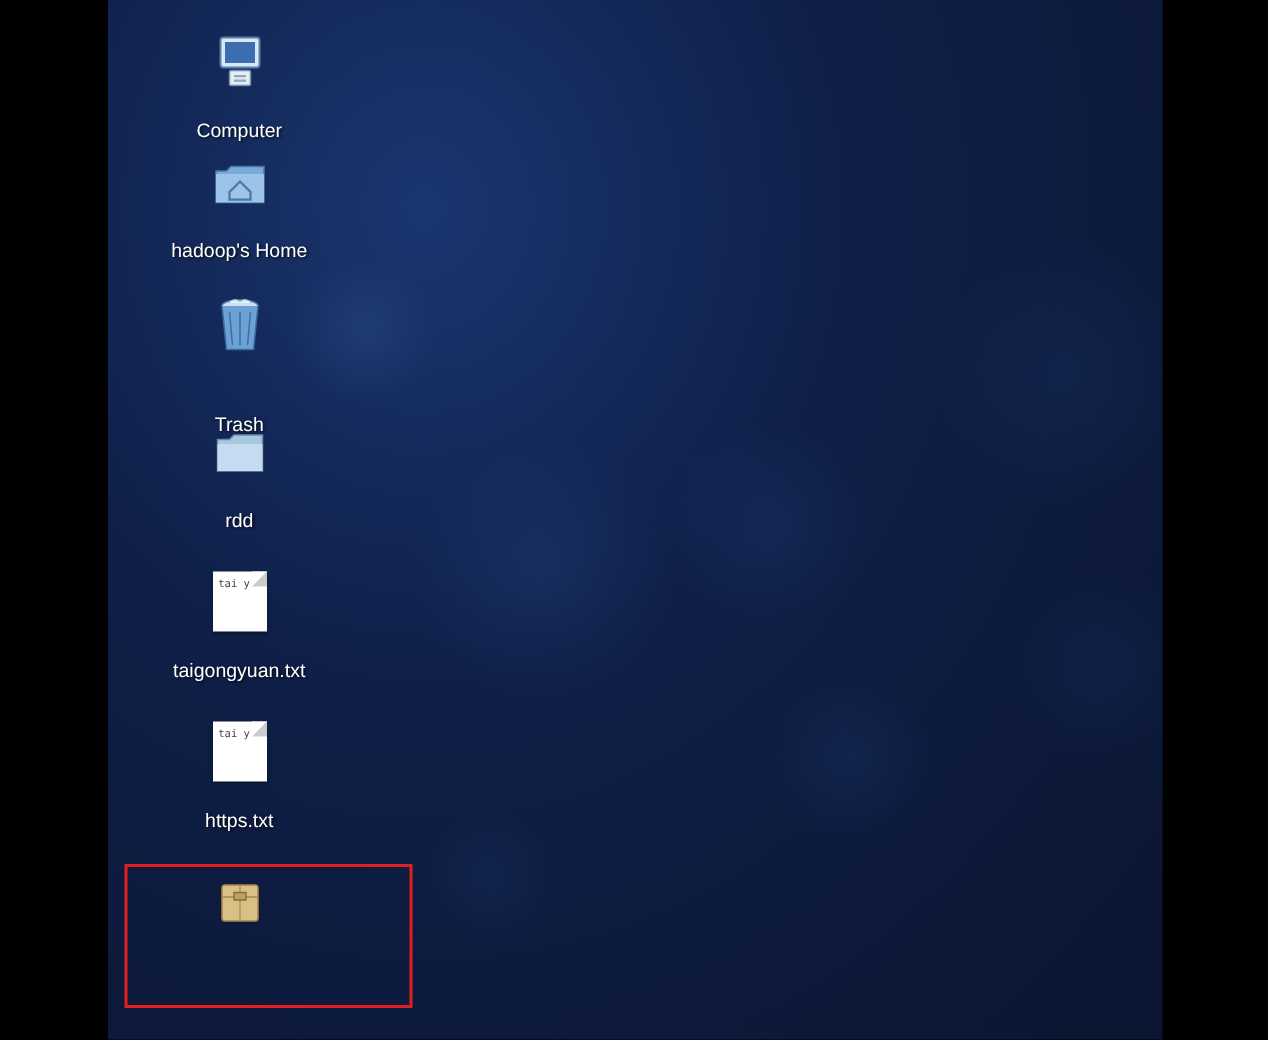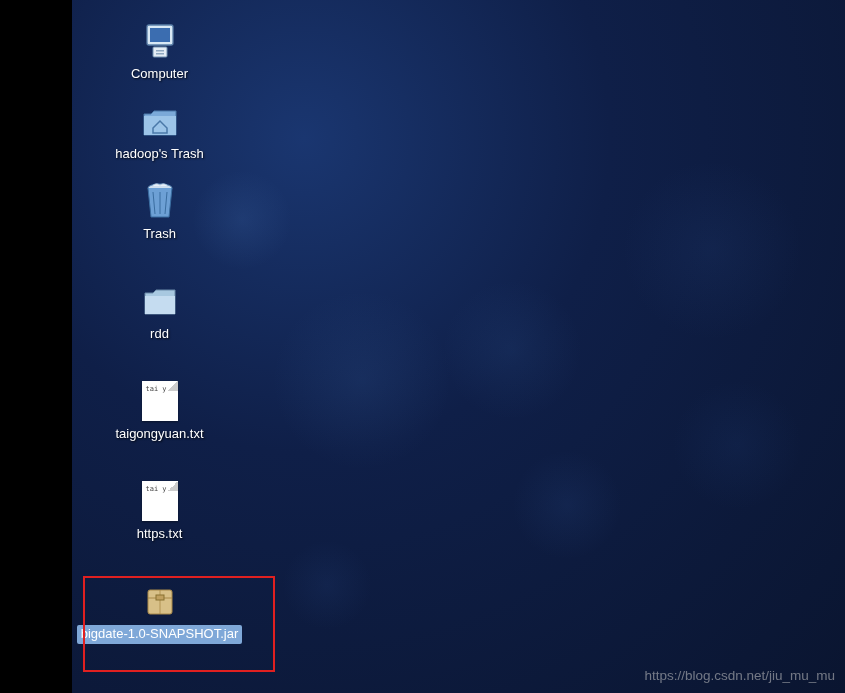--- a/index.html
+++ b/index.html
@@ -20,21 +20,21 @@
       left: 0;
       top: 0;
       width: 72px;
       height: 693px;
       background: #000;
     }
     .desktop {
       position: absolute;
       left: 72px;
       top: 0;
-      width: 773px;
+      width: 703px;
       height: 693px;
       background: radial-gradient(ellipse at 30% 20%, #1a3670 0%, #0f1f48 40%, #0a1530 100%);
       overflow: hidden;
     }
     .bokeh {
       position: absolute;
       border-radius: 50%;
     }
     .bokeh1 { left: 120px; top: 170px; width: 100px; height: 100px; background: radial-gradient(circle, rgba(80,130,200,0.15) 0%, rgba(80,130,200,0) 70%); }
     .bokeh2 { left: 200px; top: 290px; width: 180px; height: 180px; background: radial-gradient(circle, rgba(70,120,190,0.12) 0%, rgba(70,120,190,0) 70%); }
@@ -53,21 +53,21 @@
       position: absolute;
       width: 175px;
       display: flex;
       flex-direction: column;
       align-items: center;
       cursor: pointer;
     }
     .icon-image {
       width: 42px;
       height: 42px;
-      margin-bottom: 3px;
+      margin-bottom: 16px;
       display: flex;
       align-items: center;
       justify-content: center;
     }
     .icon-label {
       color: #fff;
       font-size: 13px;
       text-align: center;
       text-shadow: 1px 1px 2px rgba(0,0,0,0.8);
       line-height: 1.3;
@@ -147,24 +147,24 @@
     </div>
 
     <div class="desktop-icon" style="top:100px;left:0;">
       <div class="icon-image">
         <svg width="42" height="42" viewBox="0 0 42 42">
           <path d="M5 14 L12 14 L15 11 L37 11 L37 35 L5 35 Z" fill="#7ba9d8" stroke="#4a78a8" stroke-width="1"></path>
           <path d="M5 16 L37 16 L37 35 L5 35 Z" fill="#9cc4e8"></path>
           <path d="M14 28 L21 21 L28 28 L28 33 L14 33 Z" fill="none" stroke="#4a78a8" stroke-width="1.5"></path>
         </svg>
       </div>
-      <div class="icon-label">hadoop's Trash</div>
-    </div>
-
-    <div class="desktop-icon" style="top:180px;left:0;">
+      <div class="icon-label">hadoop's Home</div>
+    </div>
+
+    <div class="desktop-icon" style="top:196px;left:0;gap:20px;">
       <div class="icon-image">
         <svg width="42" height="42" viewBox="0 0 42 42">
           <ellipse cx="21" cy="8" rx="12" ry="4" fill="#cfe0f0" stroke="#5585b5"></ellipse>
           <path d="M9 8 L12 37 L30 37 L33 8" fill="#6da0d5" stroke="#3a6da0" stroke-width="1"></path>
           <path d="M14 12 L16 34 M21 12 L21 34 M28 12 L26 34" stroke="#3a6da0" stroke-width="1" fill="none"></path>
           <path d="M13 6 Q17 2 21 5 Q25 2 29 6" fill="#e8f0f8" stroke="#9ab8d5" stroke-width="0.8"></path>
         </svg>
       </div>
       <div class="icon-label">Trash</div>
     </div>
@@ -199,20 +199,18 @@
 
     <div class="desktop-icon selected" style="top:580px;left:0;">
       <div class="icon-image">
         <svg width="42" height="42" viewBox="0 0 42 42">
           <rect x="9" y="10" width="24" height="24" rx="2" fill="#d8c088" stroke="#a88848" stroke-width="1"></rect>
           <path d="M9 18 L33 18" stroke="#a88848" stroke-width="1"></path>
           <path d="M21 10 L21 34" stroke="#a88848" stroke-width="0.8"></path>
           <rect x="17" y="15" width="8" height="5" fill="#c0a060" stroke="#887030"></rect>
         </svg>
       </div>
-      <div class="icon-label">bigdate-1.0-SNAPSHOT.jar</div>
     </div>
   </div>
 
   <div class="highlight-box" style="left: 11px; top: 576px; width: 192px; height: 96px;"></div>
 
-  <div class="watermark">https://blog.csdn.net/jiu_mu_mu</div>
 </div>
 
 </body></html>

